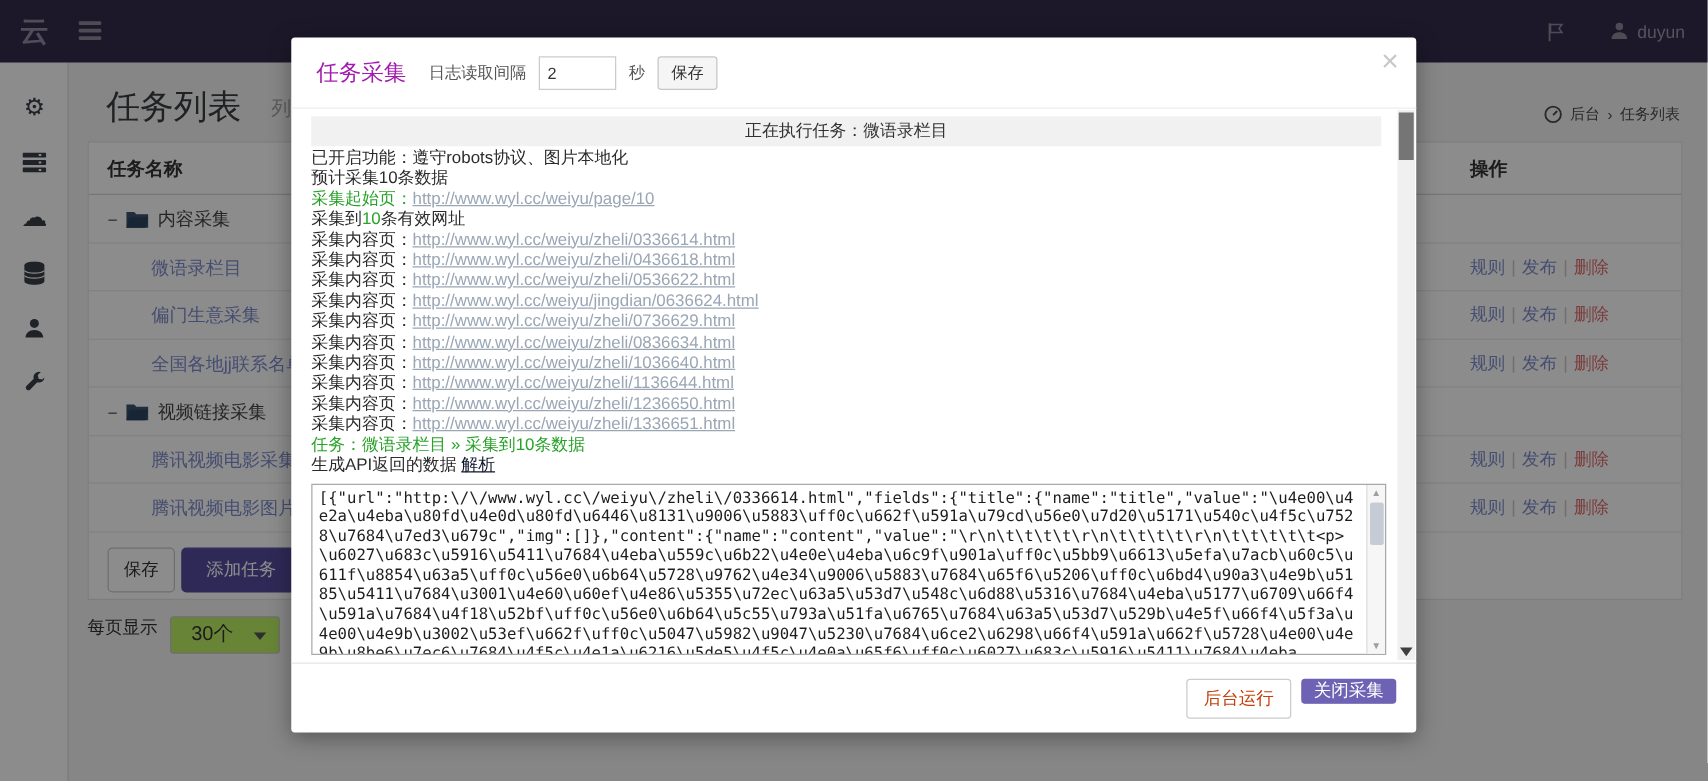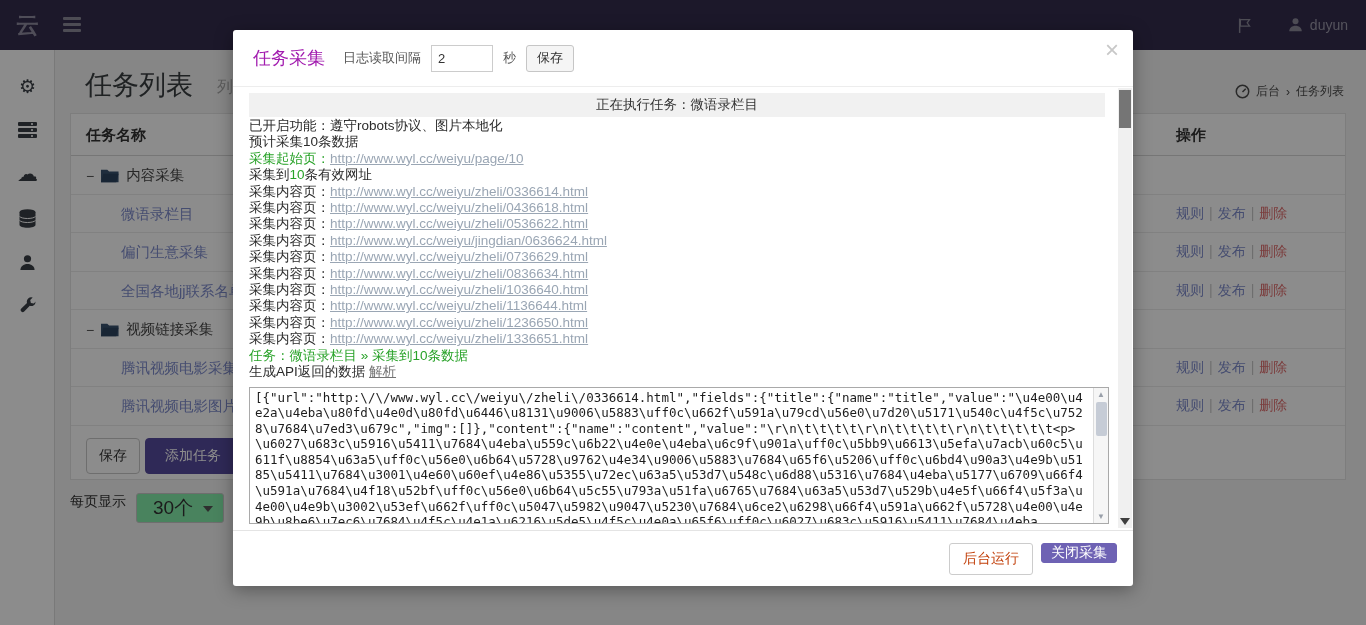--- a/index.html
+++ b/index.html
@@ -48,21 +48,21 @@
   .op-sep { color:#c9c9c9; margin:0 5px; }
   .btnrow { position:relative; height:60px; }
   .btn-save { position:absolute; left:15px; top:12px; width:54px; height:36px; background:#fff;
               border:1px solid #c9c9c9; border-radius:4px; font-size:14px; color:#333; cursor:pointer; }
   .btn-add { position:absolute; left:74px; top:12px; width:96px; height:36px; background:#574c9f;
              border:1px solid #574c9f; border-radius:4px; font-size:14px; color:#fff; cursor:pointer; }
 
   .pager { position:absolute; left:15px; top:443px; height:32px; display:flex; gap:10px;
            font-size:14px; color:#333; }
   .pp-select { position:relative; width:88px; height:30px; border:1px solid #c9c9c9; border-radius:3px;
-               background:#86efac; line-height:28px; padding-left:16px; font-size:19px; color:#333; cursor:pointer; }
+               background:#bef264; line-height:28px; padding-left:16px; font-size:16px; color:#333; cursor:pointer; }
   .pp-chevron { position:absolute; right:10px; top:12px; width:0; height:0;
                 border-left:5px solid transparent; border-right:5px solid transparent; border-top:6px solid #555; }
 
   
   .backdrop { position:absolute; left:0; top:0; width:1366px; height:625px; background:rgba(0,0,0,0.45); z-index:50; }
   .modal { position:absolute; left:233px; top:30px; width:900px; height:556px; background:#fff;
            border-radius:3px; box-shadow:0 4px 18px rgba(0,0,0,.35); z-index:60; }
   .modal-header { position:absolute; left:0; top:0; right:0; height:57px; border-bottom:1px solid #ededed;
                   display:flex; align-items:center; padding:0 20px; gap:10px; }
   .m-title { font-size:18px; color:#a21caf; margin-right:8px;font-family:Liberation Mono, monospace; }
@@ -73,21 +73,21 @@
             font-size:13px; color:#333; cursor:pointer; }
   .m-close { position:absolute; right:14px; top:8px; font-size:24px; color:#c8c8c8; cursor:pointer;
              background:none; border:none; line-height:1; }
 
   .modal-body { position:absolute; left:0; top:58px; right:15px; bottom:57px; padding:5px 13px 0 16px; overflow:hidden; }
   .status-bar { height:24px; line-height:24px; background:#f1f1f1; text-align:center;
                 font-size:13.5px; color:#333; margin-bottom:1px; }
   .log { font-size:13.5px; color:#2b2b2b; line-height:16.4px; }
   .green { color:#28a228; }
   .loglink { color:#9aa6b4; text-decoration:underline; cursor:pointer; }
-  .parse-link { color:#737373; text-decoration:underline; cursor:pointer; }
+  .parse-link { color:#0f172a; text-decoration:underline; cursor:pointer; }
 
   .resultbox { position:relative; margin-top:6px; width:860px; height:137px; border:1px solid #a9a9a9;
                background:#fff; overflow:hidden; }
   .result-text { position:absolute; left:0; top:1px; right:16px; bottom:0; padding:1px 4px 0 5px;
                  font-family:"DejaVu Sans Mono", monospace; font-size:12.5px; line-height:15.6px;
                  color:#1d1d1d; white-space:pre-wrap; word-break:break-all; }
   .ta-scroll { position:absolute; right:0; top:0; bottom:0; width:15px; background:#f6f6f6;
                border-left:1px solid #ddd; cursor:pointer; }
   .ta-arrow { position:absolute; left:3px; font-size:8px; color:#9aa0aa; }
   .ta-thumb { position:absolute; left:2px; top:14px; width:11px; height:34px; background:#c6ccd6; border-radius:2px; }

